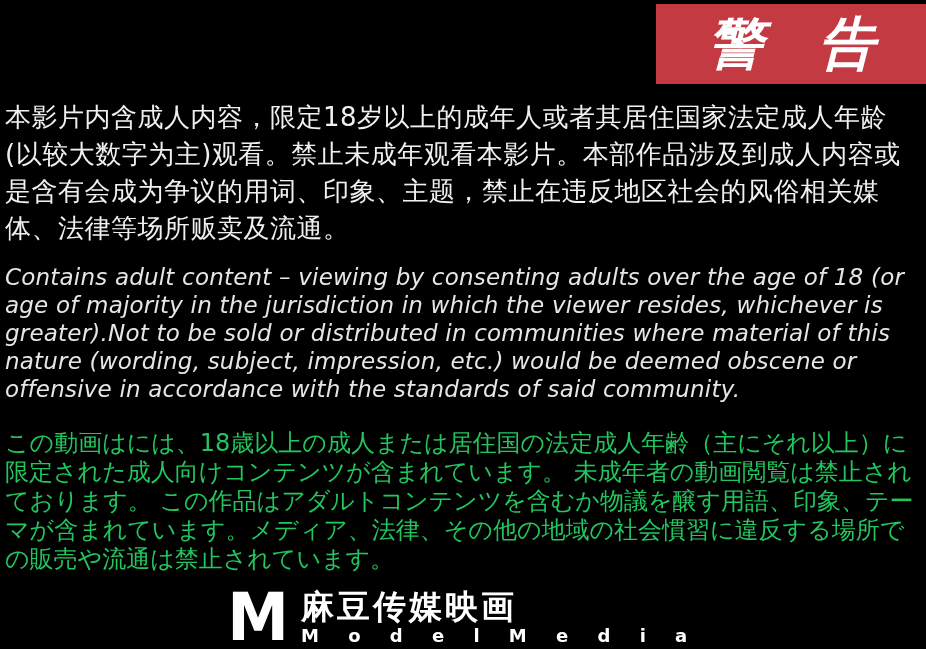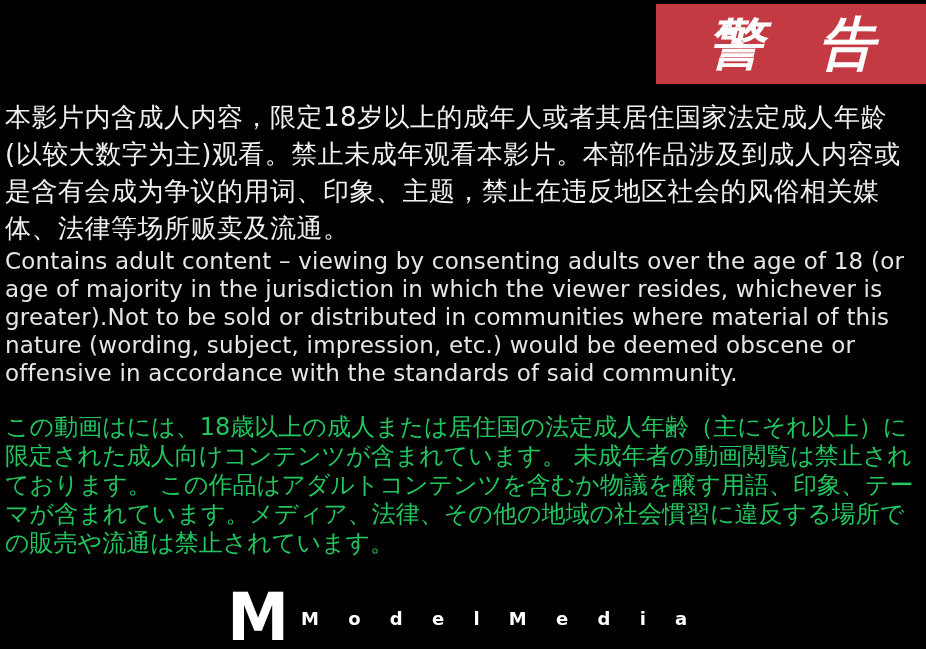--- a/index.html
+++ b/index.html
@@ -41,25 +41,27 @@
     margin-top: 15px;
   }
   .para-cn {
     color: #f0f0f0;
     font-weight: 400;
     font-size: 26px;
     line-height: 37px;
     letter-spacing: 0.5px;
   }
   .para-en {
+    margin-top: 16px;
     color: #e6e6e6;
     font-weight: 400;
     font-size: 23px;
     line-height: 28px;
     letter-spacing: 0.2px;
+    font-style: italic;
   }
   .para-jp {
     margin-top: 26px;
     color: #22c55e;
     font-weight: 400;
     font-size: 24px;
     line-height: 29px;
   }
   .logo {
     position: absolute;
@@ -108,17 +110,18 @@
 
   <div class="text-area">
     <p class="para-cn">本影片内含成人内容，限定18岁以上的成年人或者其居住国家法定成人年龄(以较大数字为主)观看。禁止未成年观看本影片。本部作品涉及到成人内容或是含有会成为争议的用词、印象、主题，禁止在违反地区社会的风俗相关媒体、法律等场所贩卖及流通。</p>
     <p class="para-en">Contains adult content – viewing by consenting adults over the age of 18 (or age of majority in the jurisdiction in which the viewer resides, whichever is greater).Not to be sold or distributed in communities where material of this nature (wording, subject, impression, etc.) would be deemed obscene or offensive in accordance with the standards of said community.</p>
     <p class="para-jp">この動画はには、18歳以上の成人または居住国の法定成人年齢（主にそれ以上）に限定された成人向けコンテンツが含まれています。 未成年者の動画閲覧は禁止されております。 この作品はアダルトコンテンツを含むか物議を醸す用語、印象、テーマが含まれています。メディア、法律、その他の地域の社会慣習に違反する場所での販売や流通は禁止されています。</p>
   </div>
 
   <div class="logo">
     <span class="logo-mark">M</span>
     <span class="logo-names">
+      <span class="logo-cn">麻豆传媒映画</span>
       <span class="logo-en">M o d e l   M e d i a</span>
     </span>
   </div>
 
 </div>
 
 </body></html>

